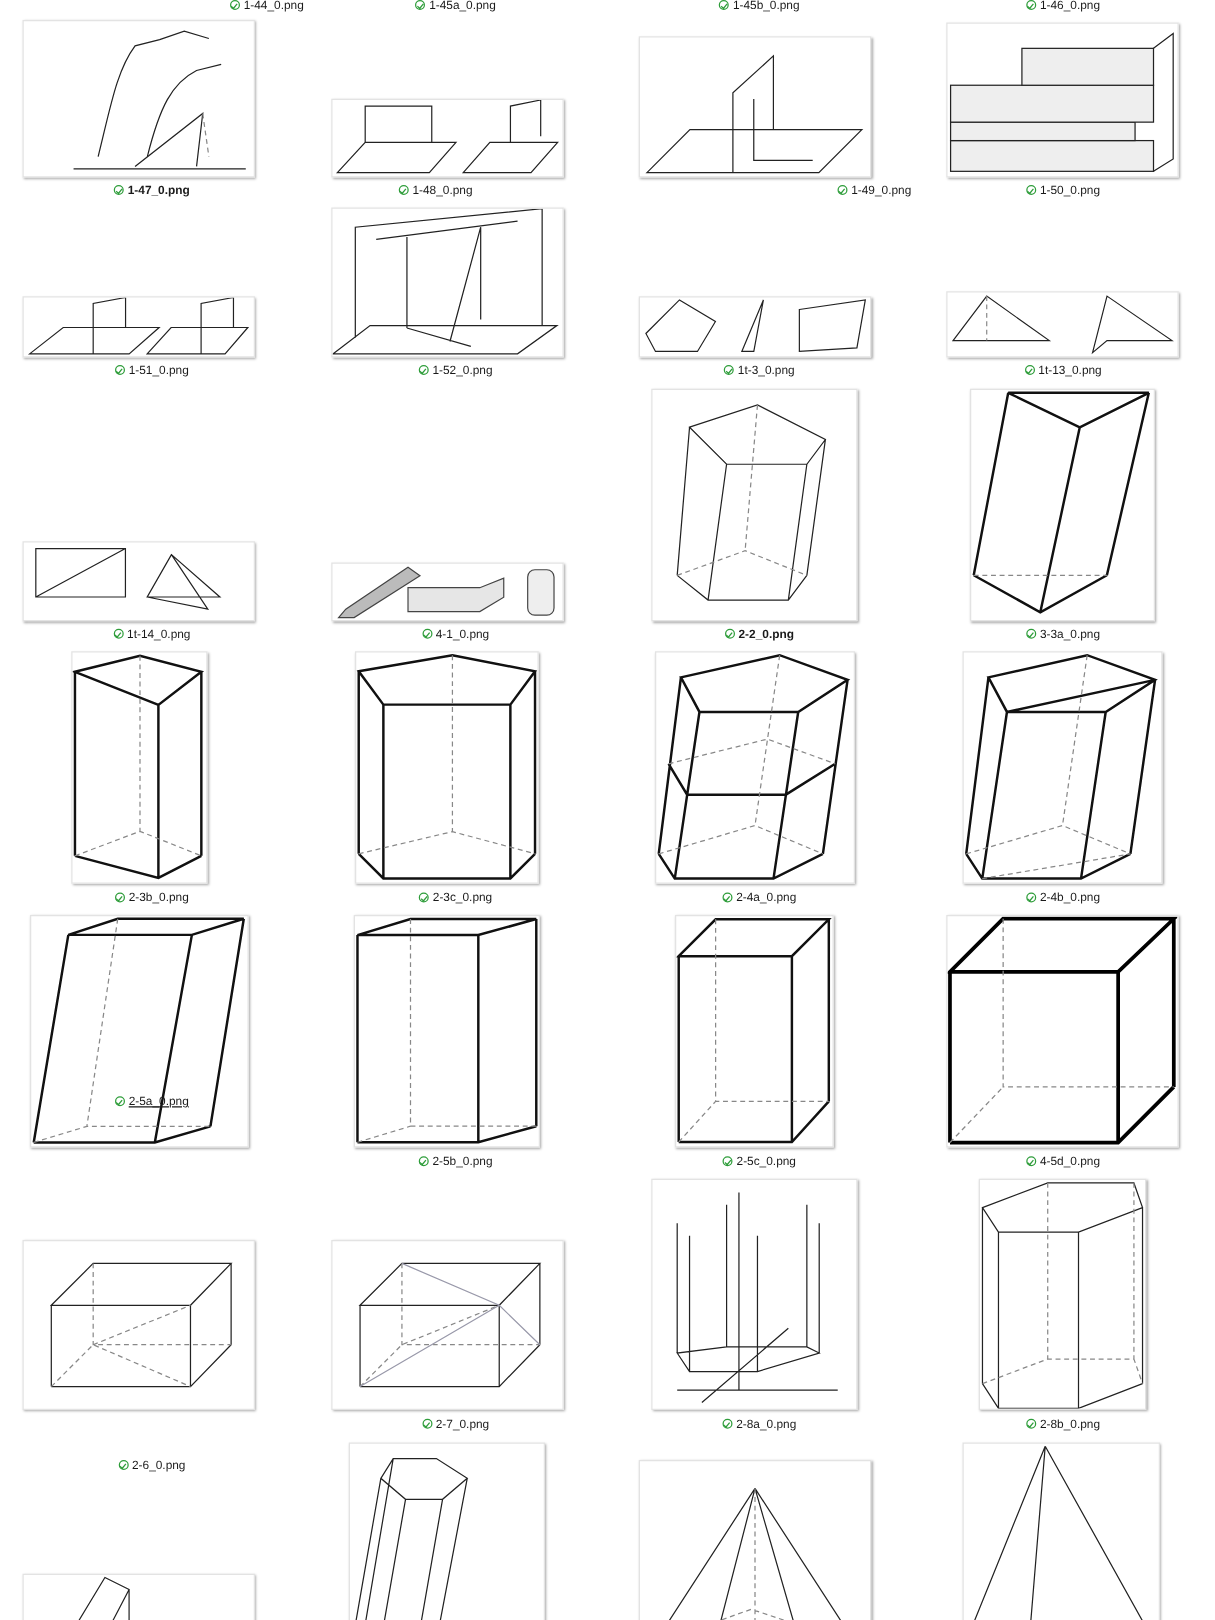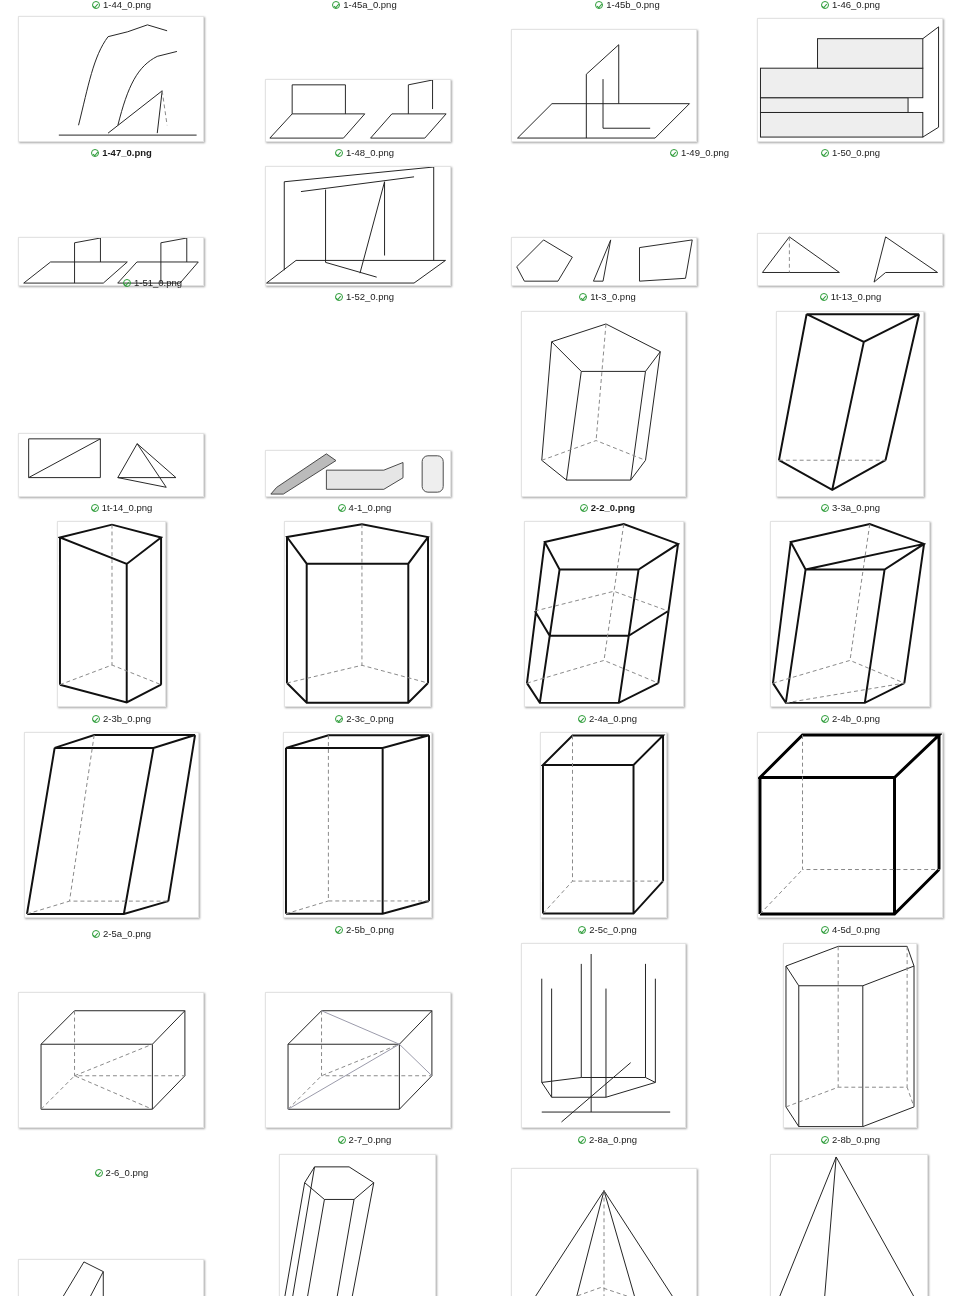--- a/index.html
+++ b/index.html
@@ -9,39 +9,39 @@
   .thumb { background: #fff; box-shadow: 1px 1px 2px rgba(0,0,0,0.35); border: 1px solid #e3e3e3; box-sizing: border-box; overflow: hidden; }
   .thumb svg { display: block; width: 100%; height: 100%; }
   .label { position: absolute; left: 0; width: 243px; text-align: center; font-size: 9.5px; color: #1a1a1a; white-space: nowrap; }
   .label .ok { display: inline-block; width: 8px; height: 8px; border: 1.2px solid #2e9d3a; border-radius: 50%; box-sizing: border-box; position: relative; vertical-align: -1px; margin-right: 3px; }
   .label .ok::after { content: ""; position: absolute; left: 1.5px; top: 0.5px; width: 2px; height: 3.5px; border-right: 1.2px solid #2e9d3a; border-bottom: 1.2px solid #2e9d3a; transform: rotate(40deg); }
 </style>
 </head>
 <body>
 
 <div class="grid" id="grid">
-    <div class="label" style="left: 0px; top: -1px;"><span class="ok"></span><span>1-44_0.png</span></div>
+    <div class="label" style="left: 0px; top: -1px; text-align: right;"><span class="ok"></span><span>1-44_0.png</span></div>
     <div class="label" style="left: 243px; top: -1px;"><span class="ok"></span><span>1-45a_0.png</span></div>
-    <div class="label" style="left: 506px; top: -1px;"><span class="ok"></span><span>1-45b_0.png</span></div>
+    <div class="label" style="left: 486px; top: -1px;"><span class="ok"></span><span>1-45b_0.png</span></div>
     <div class="label" style="left: 729px; top: -1px;"><span class="ok"></span><span>1-46_0.png</span></div>
     <div class="thumb" style="position: absolute; left: 18px; top: 16px; width: 186px; height: 126px;">
       <svg viewBox="0 0 186 126">
         <path d="M60 110 C70 70 75 40 90 20 L110 15 L130 8 L150 14 M100 110 C110 70 120 50 140 40 L160 35 M40 120 L180 120" stroke="#222" fill="none"></path>
         <path d="M90 118 L145 75 L140 118" stroke="#222" fill="none"></path>
         <path d="M145 75 L150 110" stroke="#888" fill="none" stroke-dasharray="4,3"></path>
       </svg>
     </div>
     <div class="label" style="left: 0px; top: 147px; font-weight: bold;"><span class="ok"></span><span>1-47_0.png</span></div>
     <div class="thumb" style="position: absolute; left: 265px; top: 79px; width: 186px; height: 63px;">
       <svg viewBox="0 0 186 63">
         <path d="M2 60 L25 35 L100 35 L78 60 Z M25 35 L25 5 L80 5 L80 35" stroke="#222" fill="none"></path>
         <path d="M106 60 L128 35 L184 35 L162 60 Z M145 35 L145 5 L170 0 L170 30" stroke="#222" fill="none"></path>
       </svg>
     </div>
-    <div class="label" style="left: 243px; top: 147px;"><span class="ok"></span><span>1-48_0.png</span></div>
+    <div class="label" style="left: 227px; top: 147px;"><span class="ok"></span><span>1-48_0.png</span></div>
     <div class="thumb" style="position: absolute; left: 511px; top: 29px; width: 186px; height: 113px;">
       <svg viewBox="0 0 186 113">
         <path d="M5 110 L40 75 L180 75 L145 110 Z M75 110 L75 45 L108 15 L108 75" stroke="#222" fill="none"></path>
         <path d="M92 50 L92 100 L140 100" stroke="#222" fill="none"></path>
       </svg>
     </div>
     <div class="label" style="left: 486px; top: 147px; text-align: right;"><span class="ok"></span><span>1-49_0.png</span></div>
     <div class="thumb" style="position: absolute; left: 757px; top: 18px; width: 186px; height: 124px;">
       <svg viewBox="0 0 186 124">
         <g stroke="#222" fill="none">
@@ -52,21 +52,21 @@
           <path d="M167 20 L183 8 L183 110 L167 120"></path>
         </g>
       </svg>
     </div>
     <div class="label" style="left: 729px; top: 147px;"><span class="ok"></span><span>1-50_0.png</span></div>
     <div class="thumb" style="position: absolute; left: 18px; top: 237px; width: 186px; height: 49px;">
       <svg viewBox="0 0 186 49">
         <path d="M2 47 L30 25 L110 25 L85 47 Z M55 47 L55 5 L82 0 L82 25 M100 47 L120 25 L184 25 L165 47 Z M145 47 L145 5 L172 0 L172 25" stroke="#222" fill="none"></path>
       </svg>
     </div>
-    <div class="label" style="left: 0px; top: 277px; padding-left: 31px;"><span class="ok"></span><span>1-51_0.png</span></div>
+    <div class="label" style="left: 0px; top: 291px;"><span class="ok"></span><span>1-51_0.png</span></div>
     <div class="thumb" style="position: absolute; left: 265px; top: 166px; width: 186px; height: 120px;">
       <svg viewBox="0 0 186 120">
         <path d="M18 105 L18 15 L170 0 L170 95 M0 118 L30 95 L182 95 L150 118 Z M35 25 L150 10 M60 23 L60 97 M120 15 L120 90 M120 15 L95 108 M60 97 L112 112" stroke="#222" fill="none"></path>
       </svg>
     </div>
     <div class="label" style="left: 243px; top: 291px;"><span class="ok"></span><span>1-52_0.png</span></div>
     <div class="thumb" style="position: absolute; left: 511px; top: 237px; width: 186px; height: 49px;">
       <svg viewBox="0 0 186 49">
         <path d="M30 2 L60 20 L45 45 L10 45 L2 30 Z M82 45 L100 2 L92 45 Z M130 10 L185 2 L178 42 L130 45 Z" stroke="#222" fill="none"></path>
       </svg>
@@ -134,21 +134,21 @@
         <path d="M100 2 L80 140 M2 163 L80 140 L135 163 M15 183 L135 163" stroke="#888" fill="none" stroke-dasharray="4,3"></path>
       </svg>
     </div>
     <div class="label" style="left: 729px; top: 713px;"><span class="ok"></span><span>2-4b_0.png</span></div>
     <div class="thumb" style="position: absolute; left: 24px; top: 732px; width: 175px; height: 186px;">
       <svg viewBox="0 0 175 186">
         <path d="M30 15 L70 2 L172 2 L130 15 Z M30 15 L2 183 M130 15 L100 183 M172 2 L145 170 M2 183 L100 183 L145 170" stroke="#111" stroke-width="2" fill="none"></path>
         <path d="M70 2 L45 170 M2 183 L45 170 L145 170" stroke="#888" fill="none" stroke-dasharray="4,3"></path>
       </svg>
     </div>
-    <div class="label" style="left: 0px; top: 928px;"><span class="ok"></span><span>2-5a_0.png</span></div>
+    <div class="label" style="left: 0px; top: 876px; text-decoration: underline;"><span class="ok"></span><span>2-5a_0.png</span></div>
     <div class="thumb" style="position: absolute; left: 283px; top: 732px; width: 149px; height: 186px;">
       <svg viewBox="0 0 149 186">
         <path d="M2 15 L45 2 L147 2 L100 15 Z M2 15 L2 183 M100 15 L100 183 M147 2 L147 170 M2 183 L100 183 L147 170" stroke="#111" stroke-width="2" fill="none"></path>
         <path d="M45 2 L45 170 L147 170 M2 183 L45 170" stroke="#888" fill="none" stroke-dasharray="4,3"></path>
       </svg>
     </div>
     <div class="label" style="left: 243px; top: 924px;"><span class="ok"></span><span>2-5b_0.png</span></div>
     <div class="thumb" style="position: absolute; left: 540px; top: 732px; width: 127px; height: 186px;">
       <svg viewBox="0 0 127 186">
         <path d="M2 32 L32 2 L124 2 L94 32 Z M2 32 L2 183 M94 32 L94 183 M124 2 L124 150 M2 183 L94 183 L124 150" stroke="#111" stroke-width="2" fill="none"></path>

